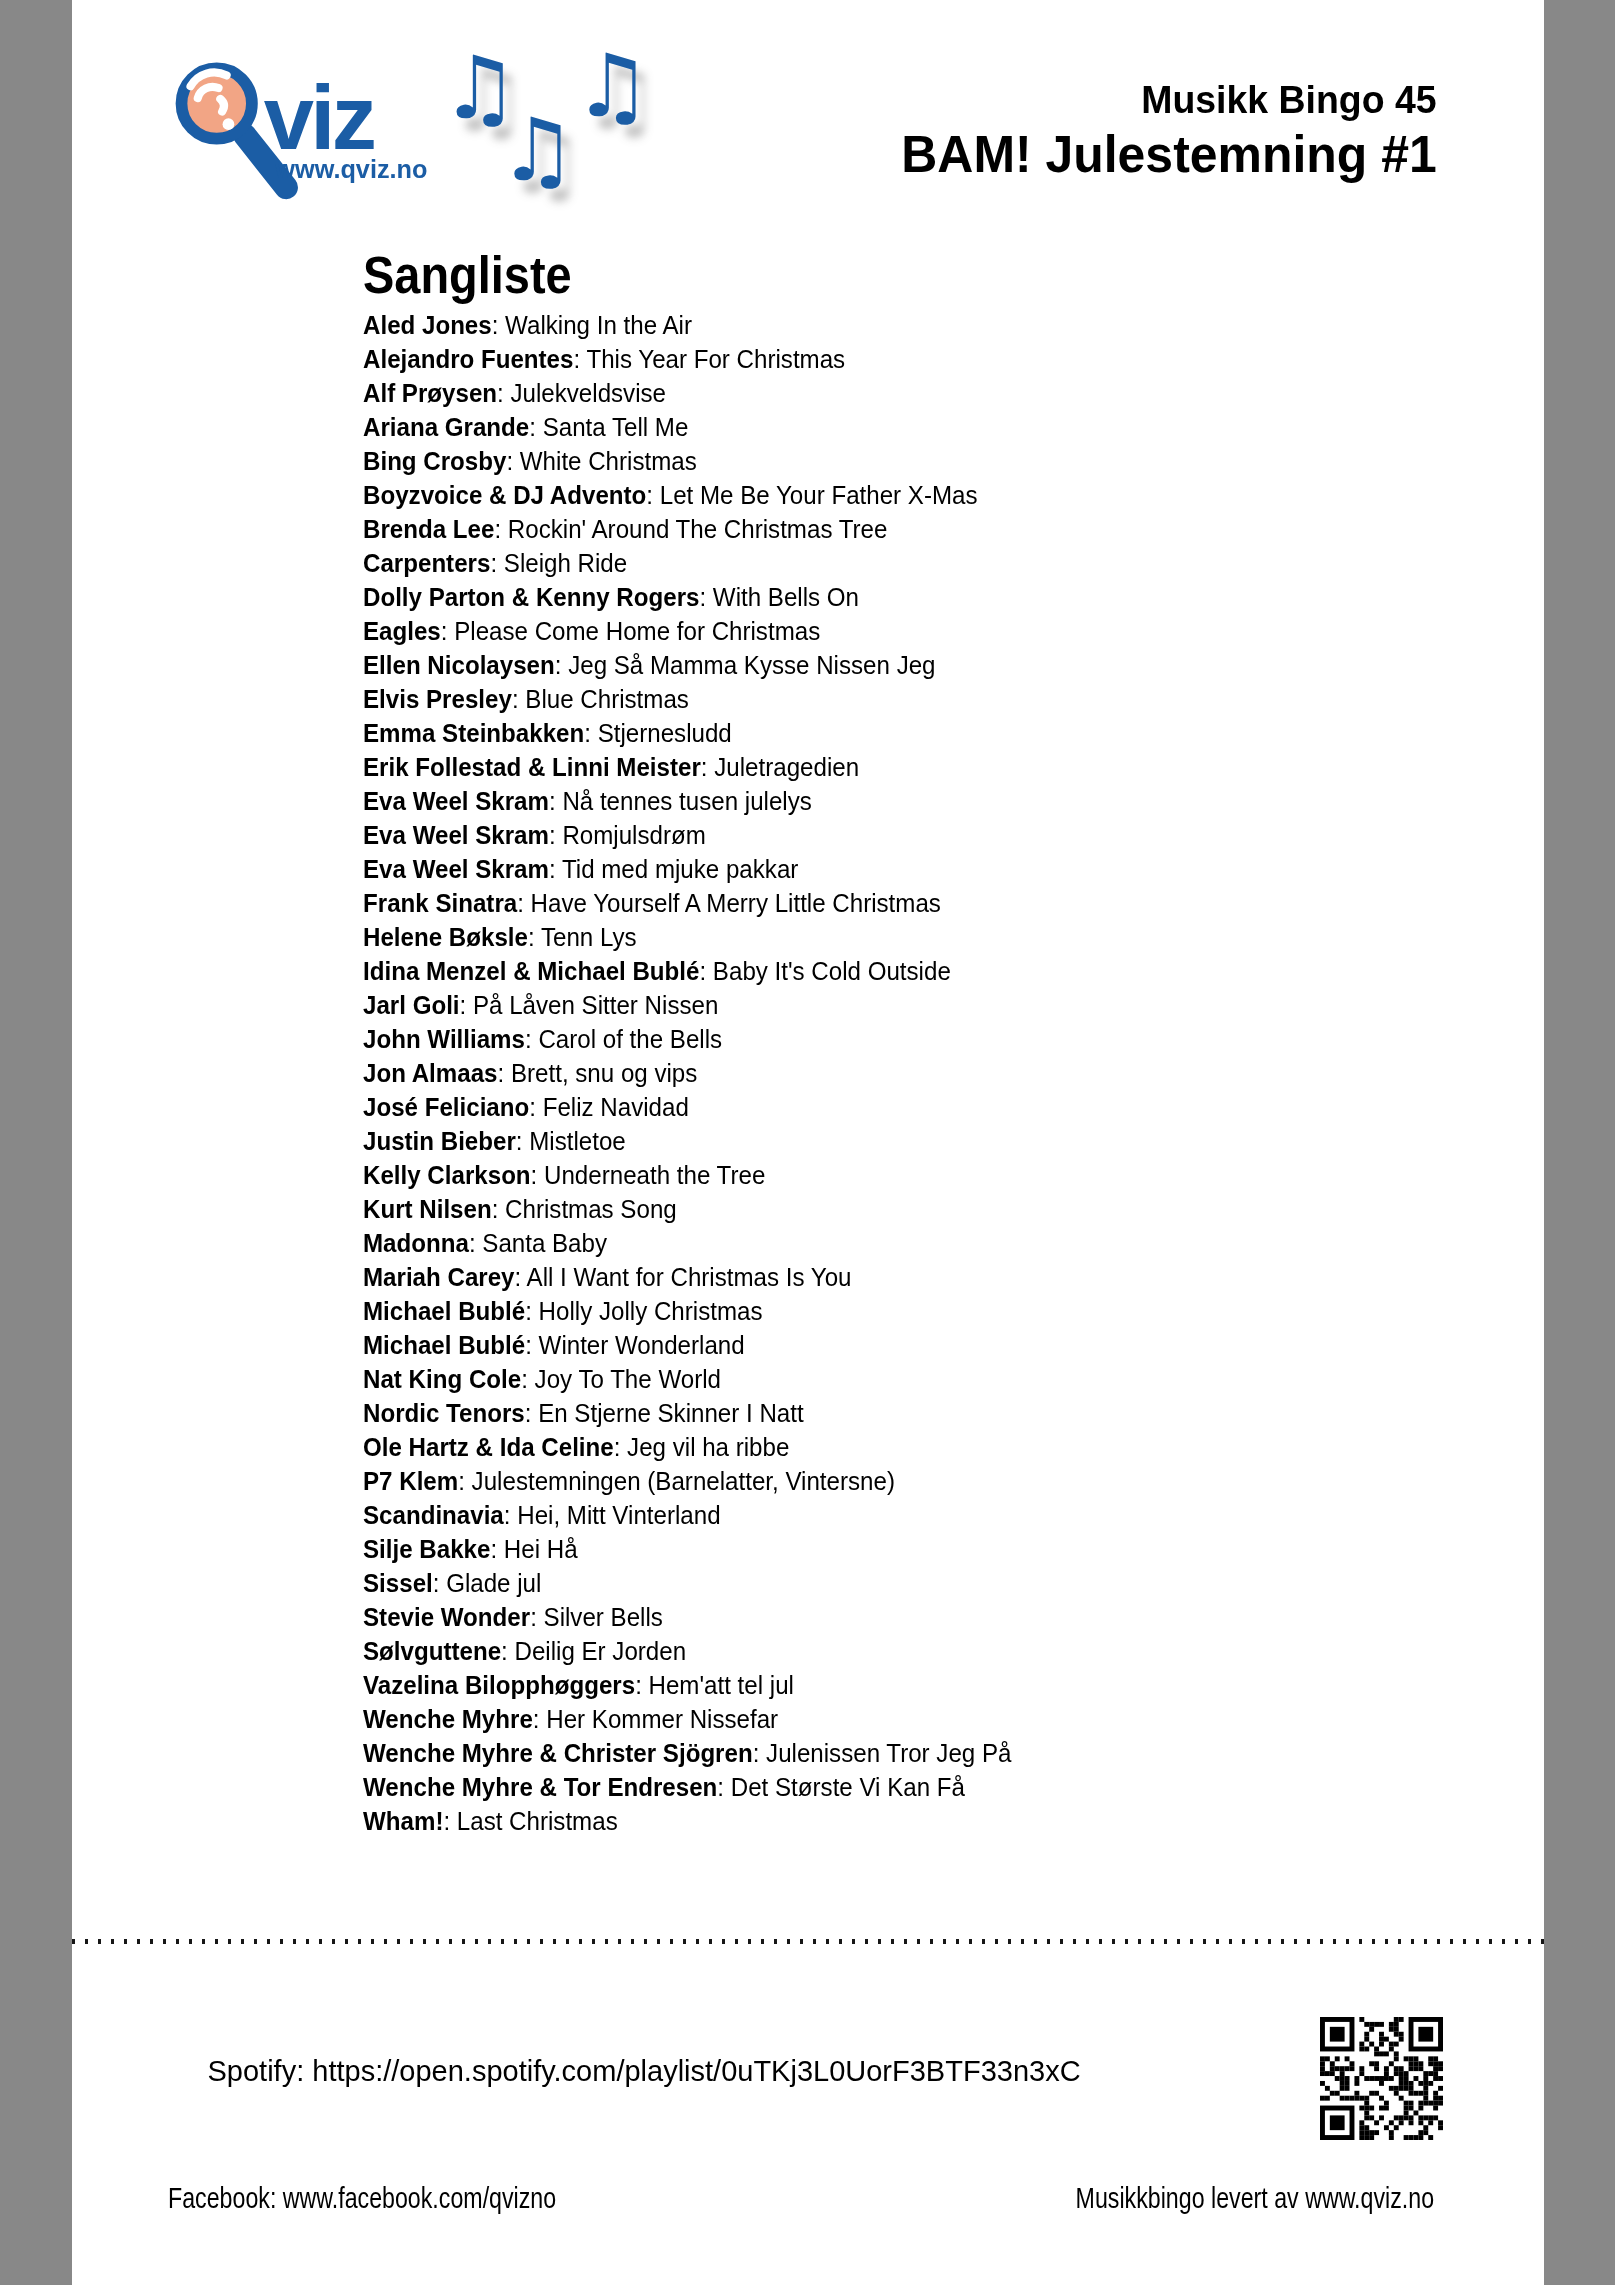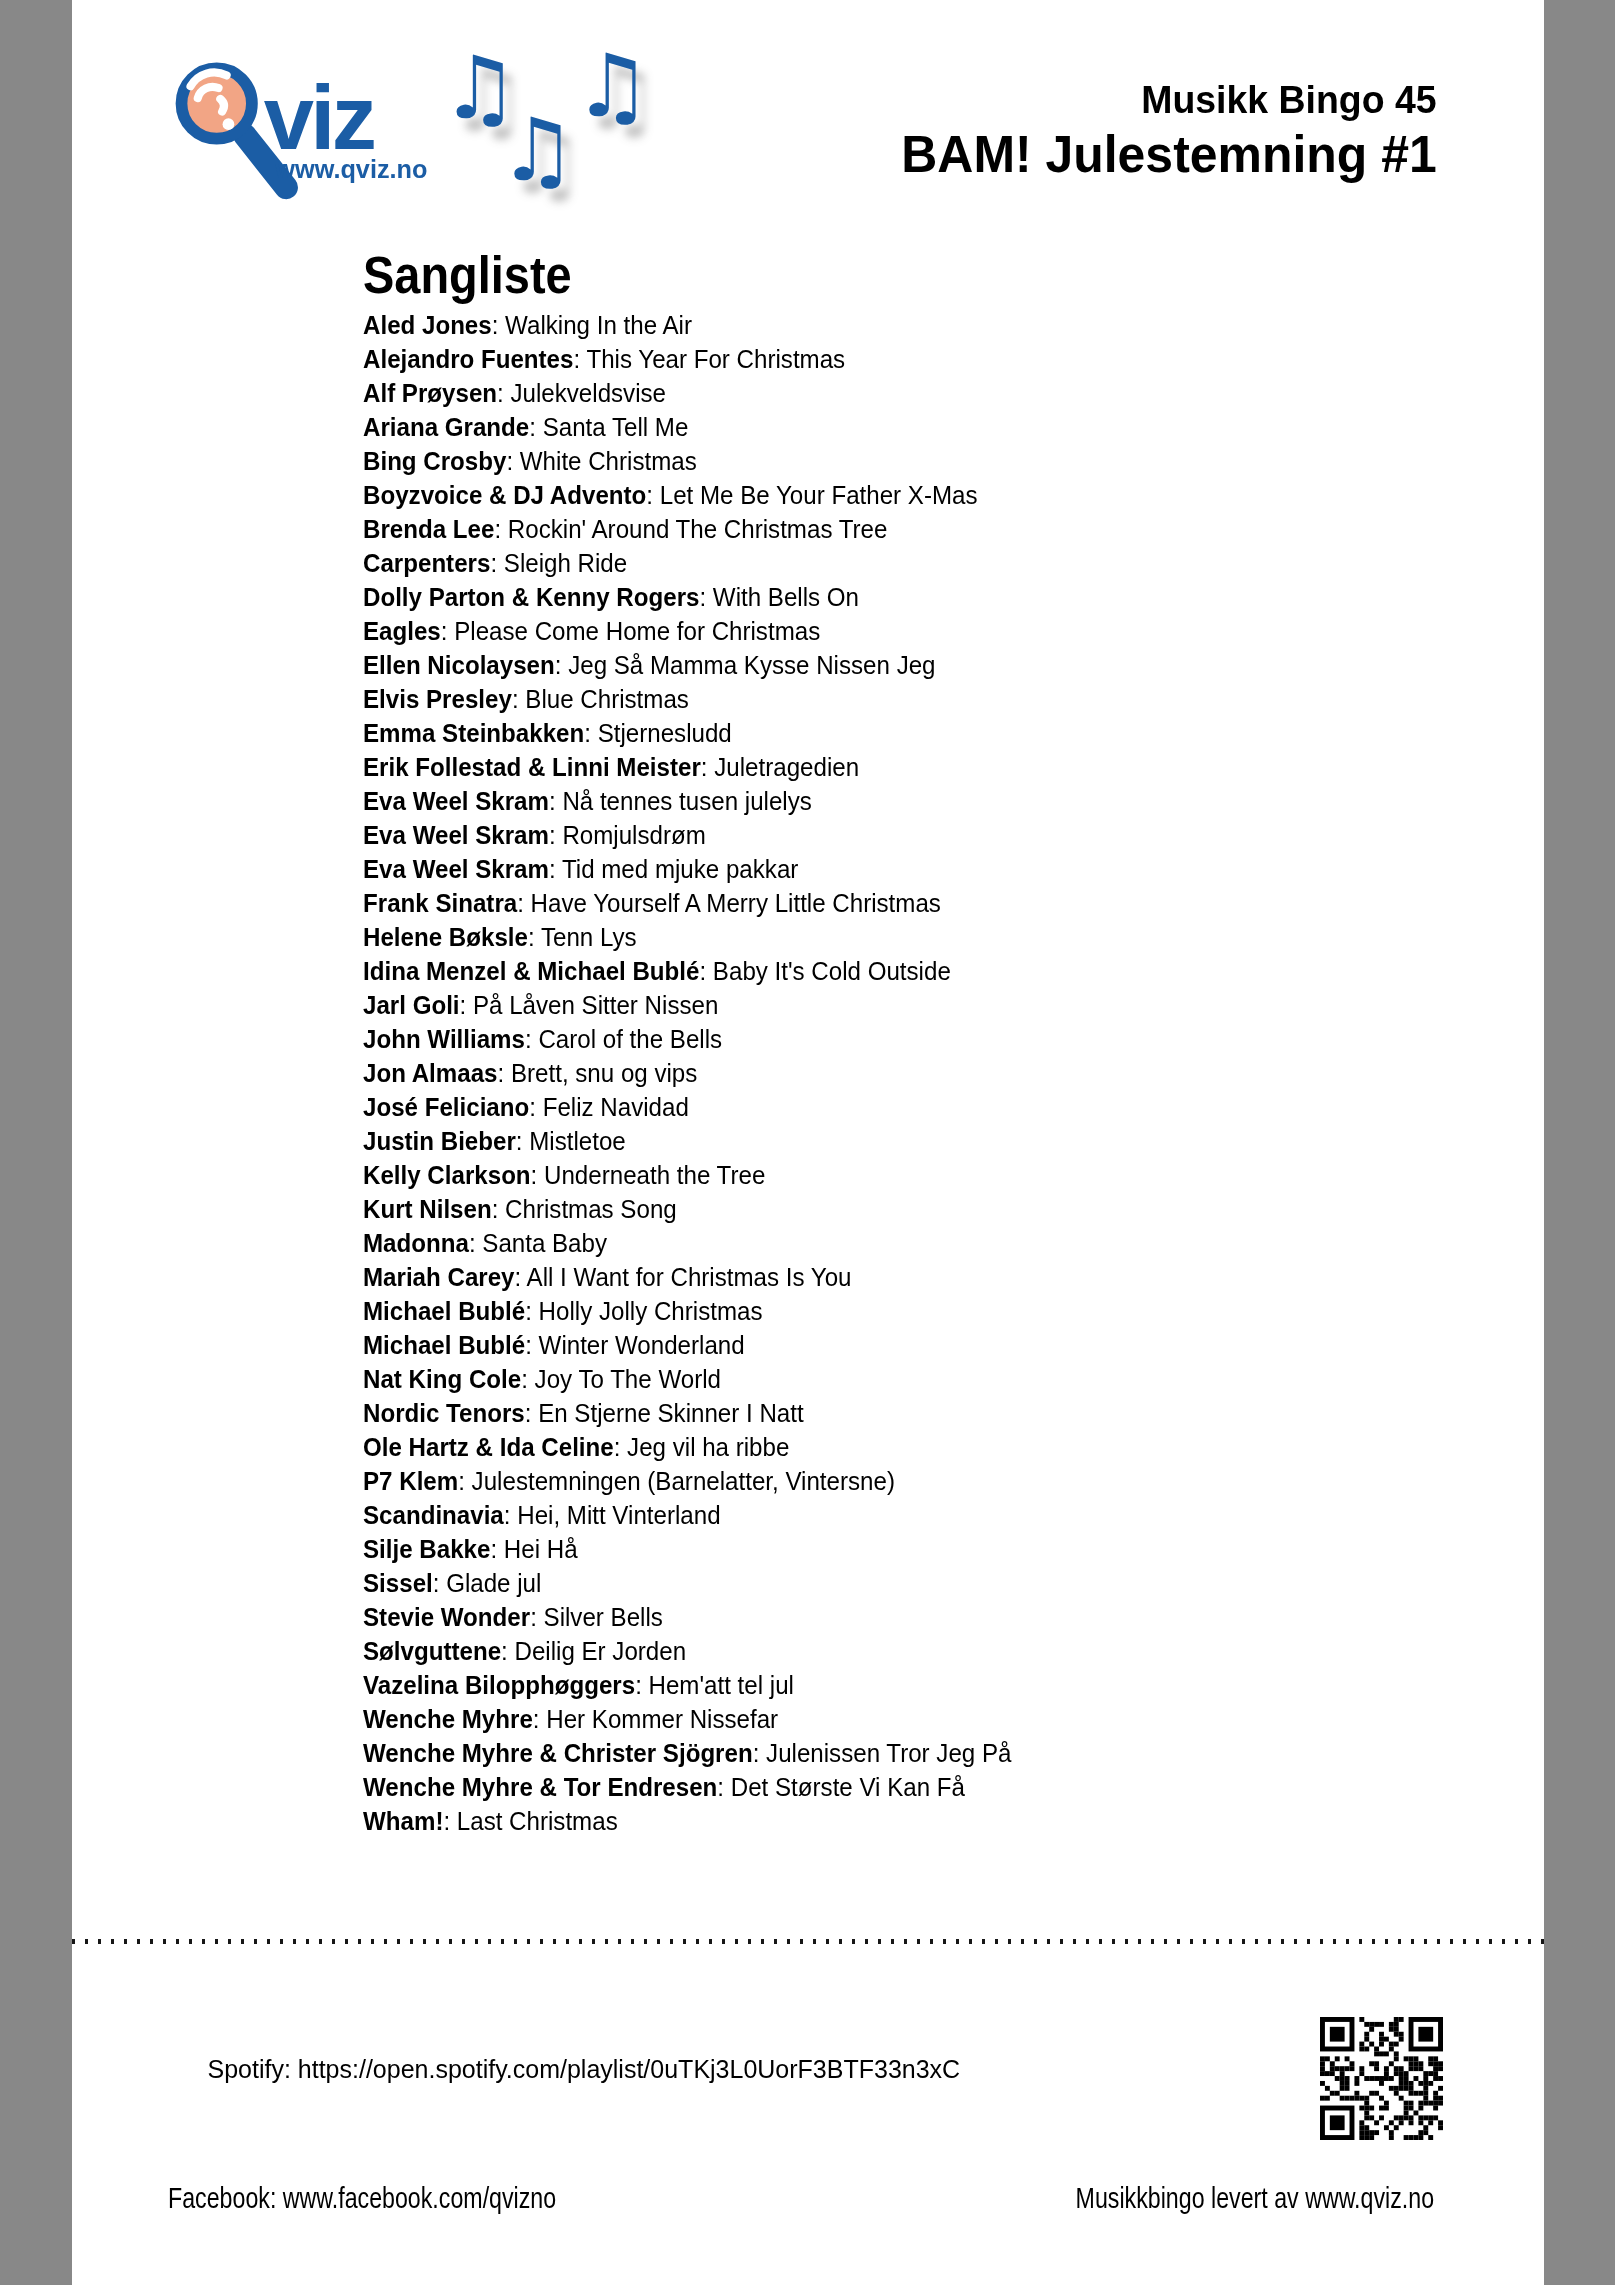--- a/index.html
+++ b/index.html
@@ -69,21 +69,21 @@
     position:absolute;
     left:0;top:1939px;
     width:1616px;height:4.5px;
     background:repeating-linear-gradient(90deg,#161616 0 2.7px,transparent 2.7px 13px);
   }
 
   
   .spotify-line{
     position:absolute;
     left:136px;top:2055px;
-    font-size:25px;
+    font-size:29px;
     white-space:nowrap;
   }
 
   
   .qr{position:absolute;left:1248px;top:2017px;width:123px;height:123px;}
 
   
   .footer-left{
     position:absolute;
     left:96px;top:2182px;

